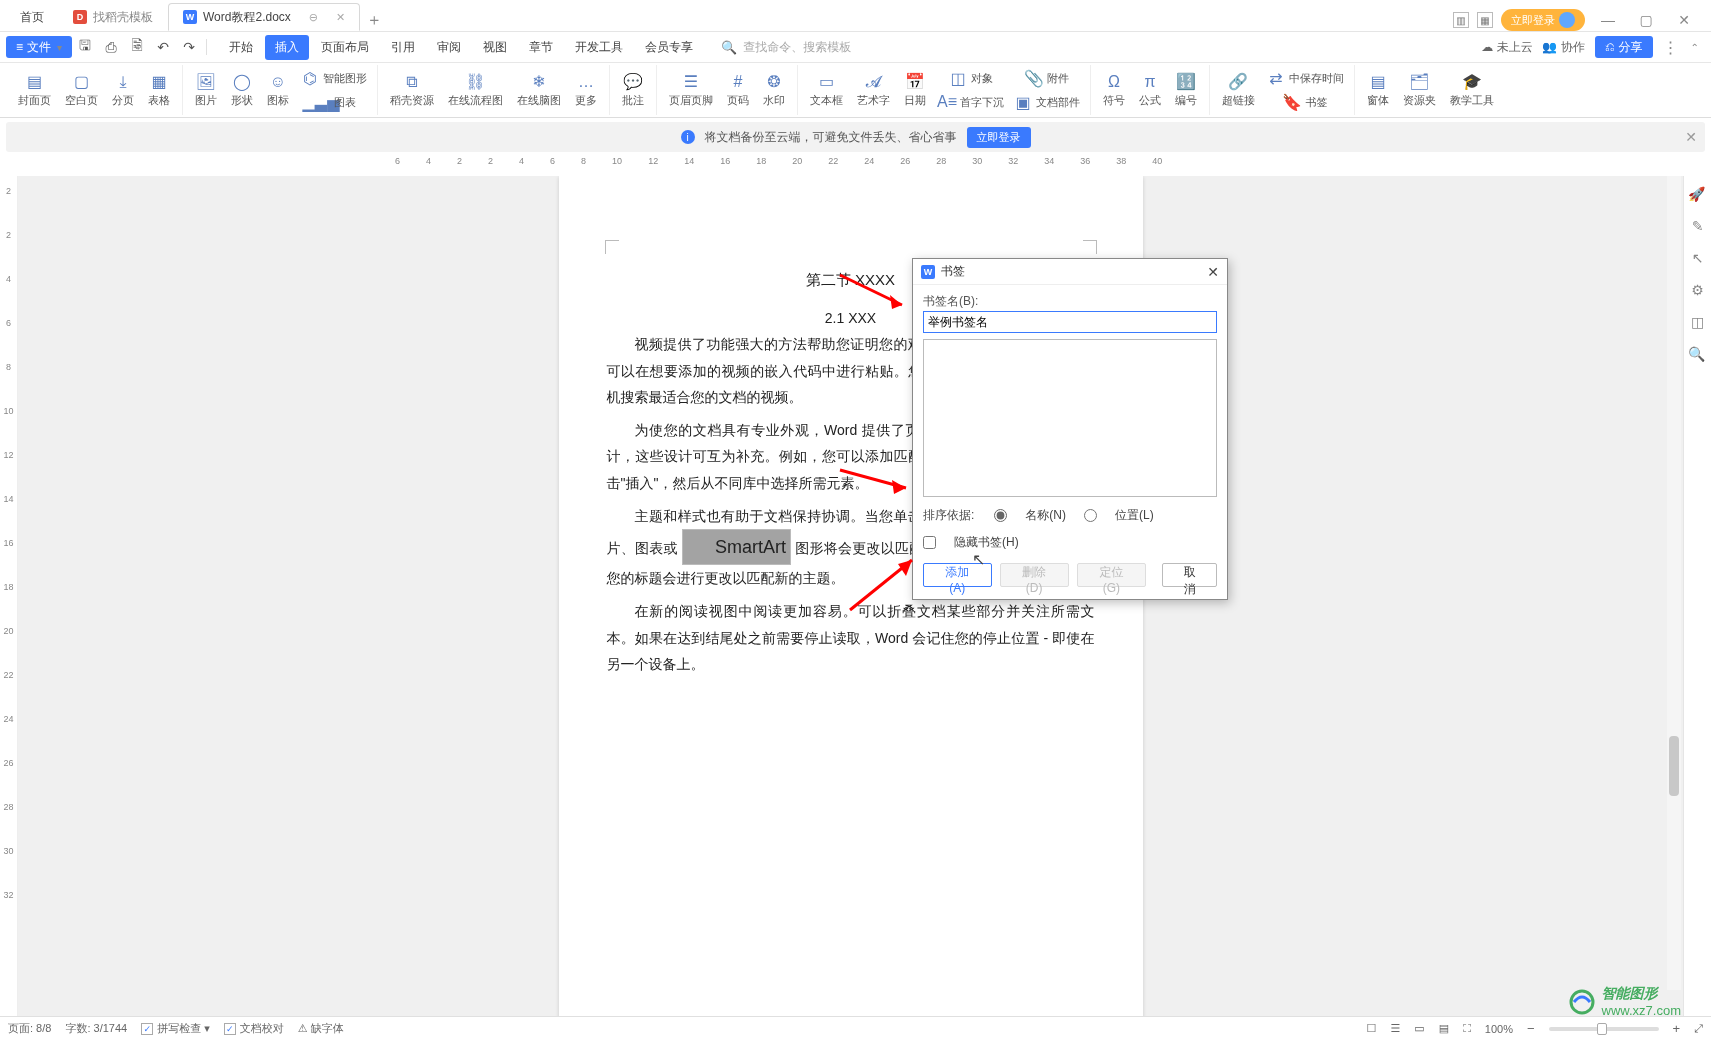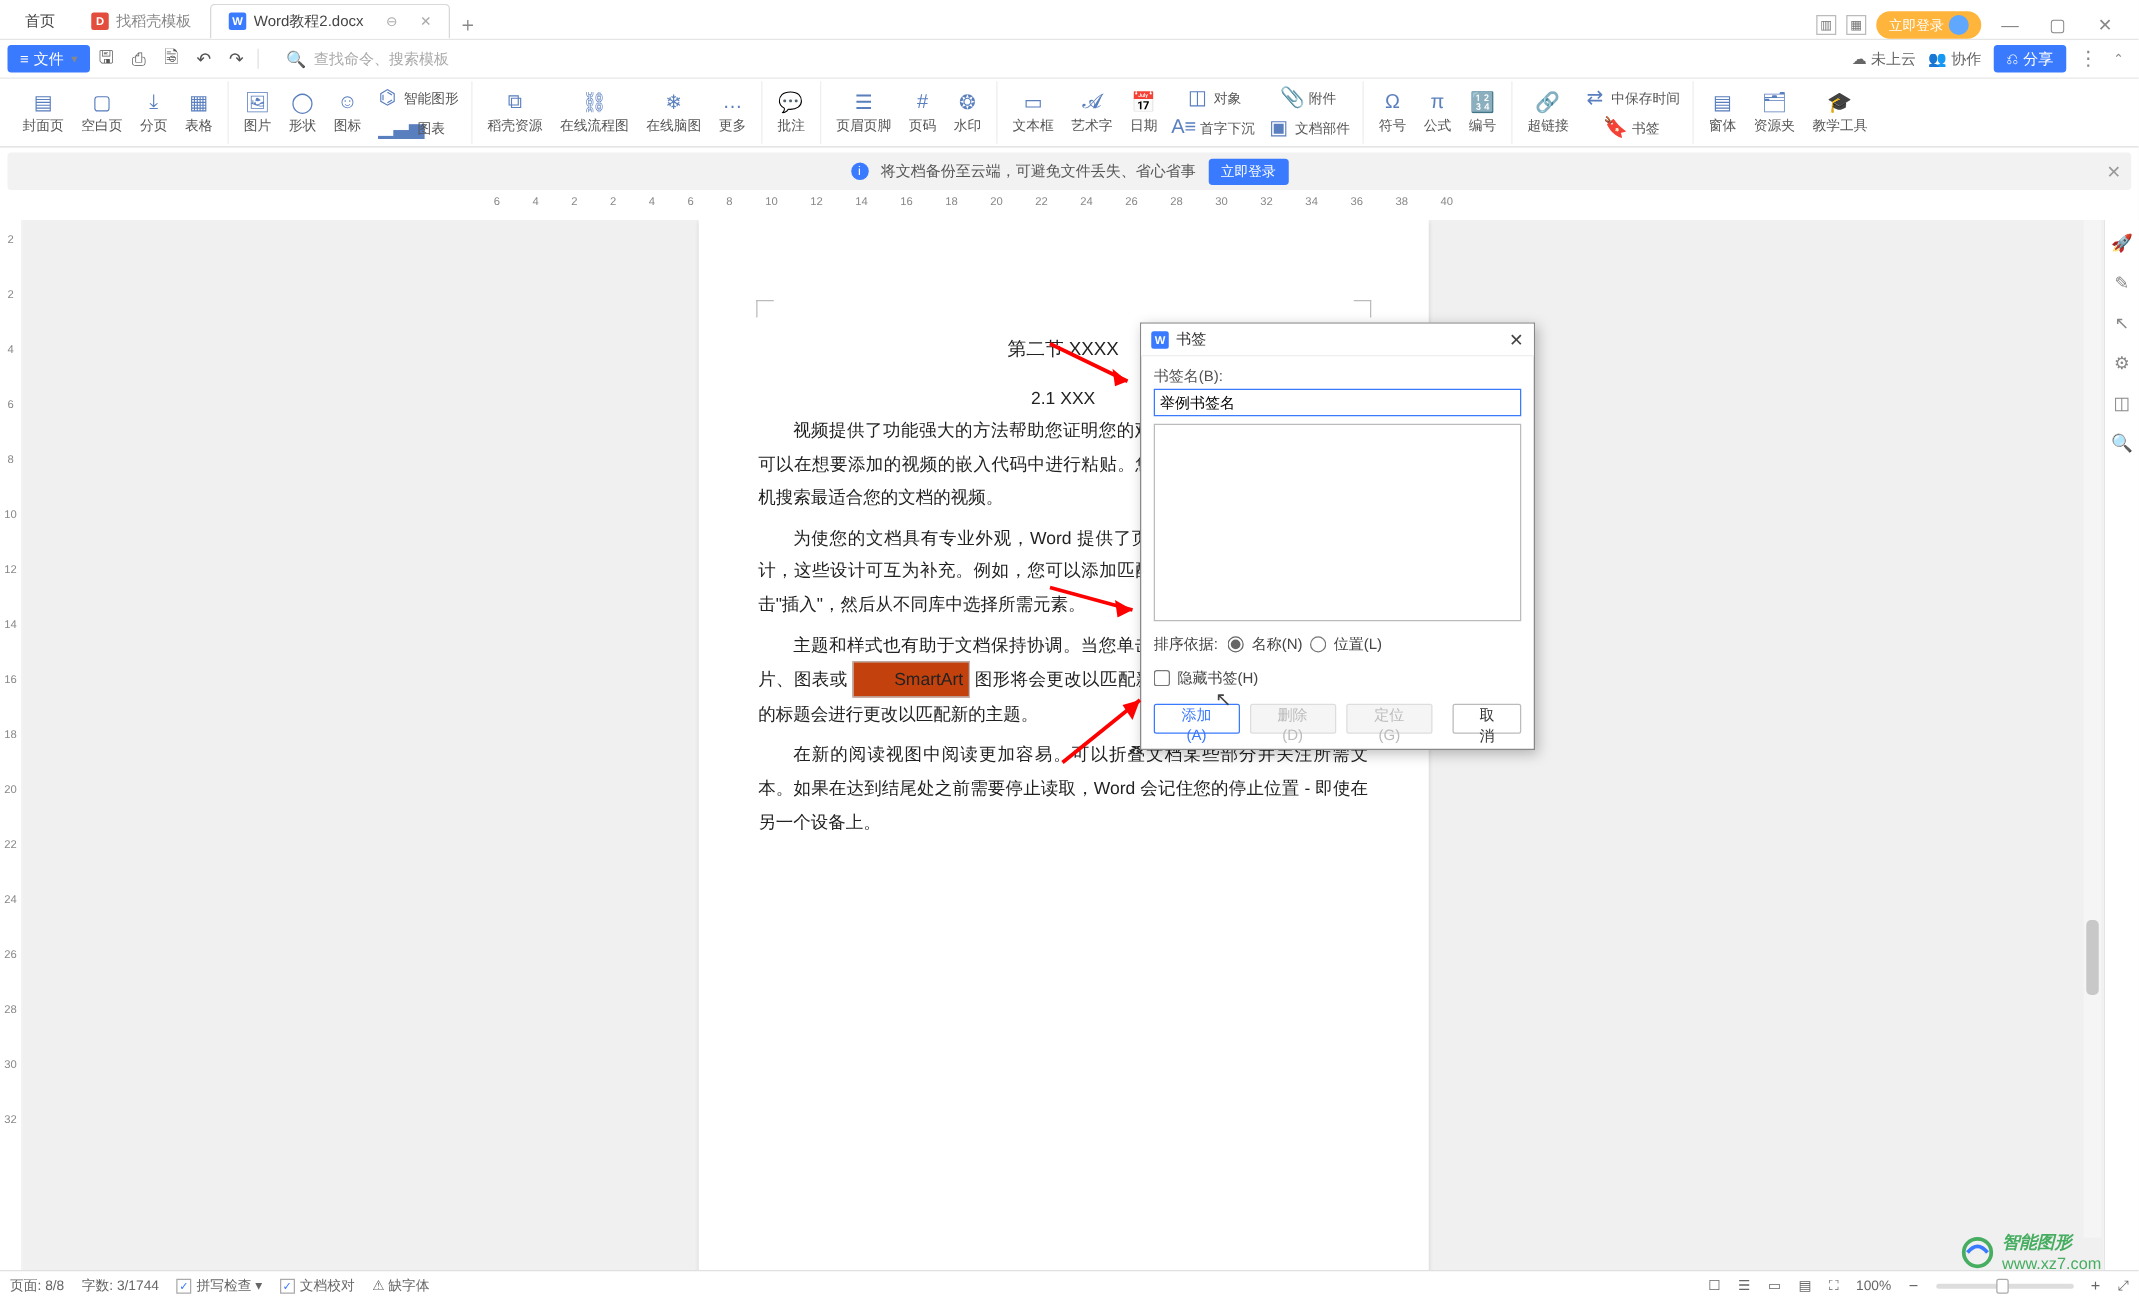--- a/index.html
+++ b/index.html
@@ -63,36 +63,36 @@
   .workwrap { position:absolute; top:176px; bottom:24px; left:0; right:28px; display:flex; background:#f0f0f0; }
   .vruler { width:18px; background:#fff; border-right:1px solid #eee; display:flex; flex-direction:column; align-items:center; gap:34px; padding-top:10px; font-size:9px; color:#888; }
   .docarea { flex:1; display:flex; justify-content:center; padding-top:0; overflow:hidden; }
   .page { width:584px; min-height:1040px; background:#fff; margin-top:0; box-shadow:0 1px 4px rgba(0,0,0,.15); padding:90px 48px 60px 48px; font-family: "SimSun", serif; font-size:14px; line-height:1.9; color:#222; position:relative; }
   .page .corner { position:absolute; width:14px; height:14px; border:1px solid #bbb; }
   .page .corner.tl { top:64px; left:46px; border-right:none; border-bottom:none; }
   .page .corner.tr { top:64px; right:46px; border-left:none; border-bottom:none; }
   .page h2 { text-align:center; font-weight:normal; font-size:15px; margin-bottom:10px; }
   .page h3 { text-align:center; font-weight:normal; font-size:14px; }
   .page p { text-indent:2em; margin-bottom:6px; text-align:justify; }
-  .page .hl { display:inline-block; padding:0 4px; background:#c2410c; border:1px solid #bbb; font-family:Arial,sans-serif; font-size:14px; }
+  .page .hl { display:inline-block; padding:0 4px; background:#a3a3a3; border:1px solid #bbb; font-family:Arial,sans-serif; font-size:18px; }
 
   
   .sidestrip { width:28px; position:absolute; right:0; top:176px; bottom:24px; background:#fff; border-left:1px solid #e5e5e5; display:flex; flex-direction:column; align-items:center; gap:16px; padding-top:10px; color:#888; font-size:14px; }
 
   
   .dialog { position:absolute; left:912px; top:258px; width:316px; background:#fff; border:1px solid #888; box-shadow:2px 3px 10px rgba(0,0,0,.25); z-index:50; font-size:12px; }
   .dlg-title { display:flex; align-items:center; gap:6px; height:26px; padding:0 8px; background:#fff; border-bottom:1px solid #eee; }
   .dlg-title .dicn { width:14px;height:14px; background:#3a7afe; color:#fff; display:flex;align-items:center;justify-content:center; font-size:9px; font-weight:bold; border-radius:2px;}
   .dlg-title .tt { flex:1; font-size:12px; color:#333; }
   .dlg-title .x { font-size:14px; color:#444; cursor:pointer; }
   .dlg-body { padding:8px 10px 12px 10px; }
   .dlg-body label { display:block; margin-bottom:1px; color:#555; }
   .dlg-body input[type=text] { width:100%; height:22px; border:1px solid #3a7afe; padding:0 4px; font-size:12px; outline:none; }
   .dlg-list { margin-top:6px; height:158px; border:1px solid #bbb; background:#fff; }
-  .dlg-row { display:flex; align-items:center; gap:6px; margin-top:10px; color:#444; }
+  .dlg-row { display:flex; align-items:center; gap:18px; margin-top:10px; color:#444; }
   .dlg-row .lbl { margin-right:2px; }
   .dlg-row input[type=radio], .dlg-row input[type=checkbox] { accent-color:#666; }
   .dlg-actions { display:flex; gap:8px; margin-top:12px; }
   .dlg-actions .spacer { flex:1; }
   .dlg-actions button { height:24px; padding:0 16px; font-size:12px; border:1px solid #bbb; background:#fff; color:#333; border-radius:2px; }
   .dlg-actions button.primary { border:1px solid #3a7afe; color:#3a7afe; background:#fff; }
   .dlg-actions button:disabled { color:#bbb; border-color:#ddd; background:#f5f5f5; }
 
   
   .arrow { position:absolute; z-index:60; }
@@ -151,20 +151,31 @@
     <span>≡</span>
     <span>文件</span>
     <span class="caret">▾</span>
   </div>
   <div class="qicon">🖫</div>
   <div class="qicon">⎙</div>
   <div class="qicon">🗟</div>
   <div class="qicon">↶</div>
   <div class="qicon">↷</div>
   <div class="qsep"></div>
+  <div class="ribbontabs">
+    <div class="rtab">开始</div>
+    <div class="rtab sel">插入</div>
+    <div class="rtab">页面布局</div>
+    <div class="rtab">引用</div>
+    <div class="rtab">审阅</div>
+    <div class="rtab">视图</div>
+    <div class="rtab">章节</div>
+    <div class="rtab">开发工具</div>
+    <div class="rtab">会员专享</div>
+  </div>
   <div class="searchcmd">
     <span class="sicn">🔍</span>
     <span>查找命令、搜索模板</span>
   </div>
   <div class="spacer"></div>
   <div class="rright">
     <span><span>☁</span> <span>未上云</span></span>
     <span><span>👥</span> <span>协作</span></span>
     <span class="sharebtn">
         <span>⎌</span>

